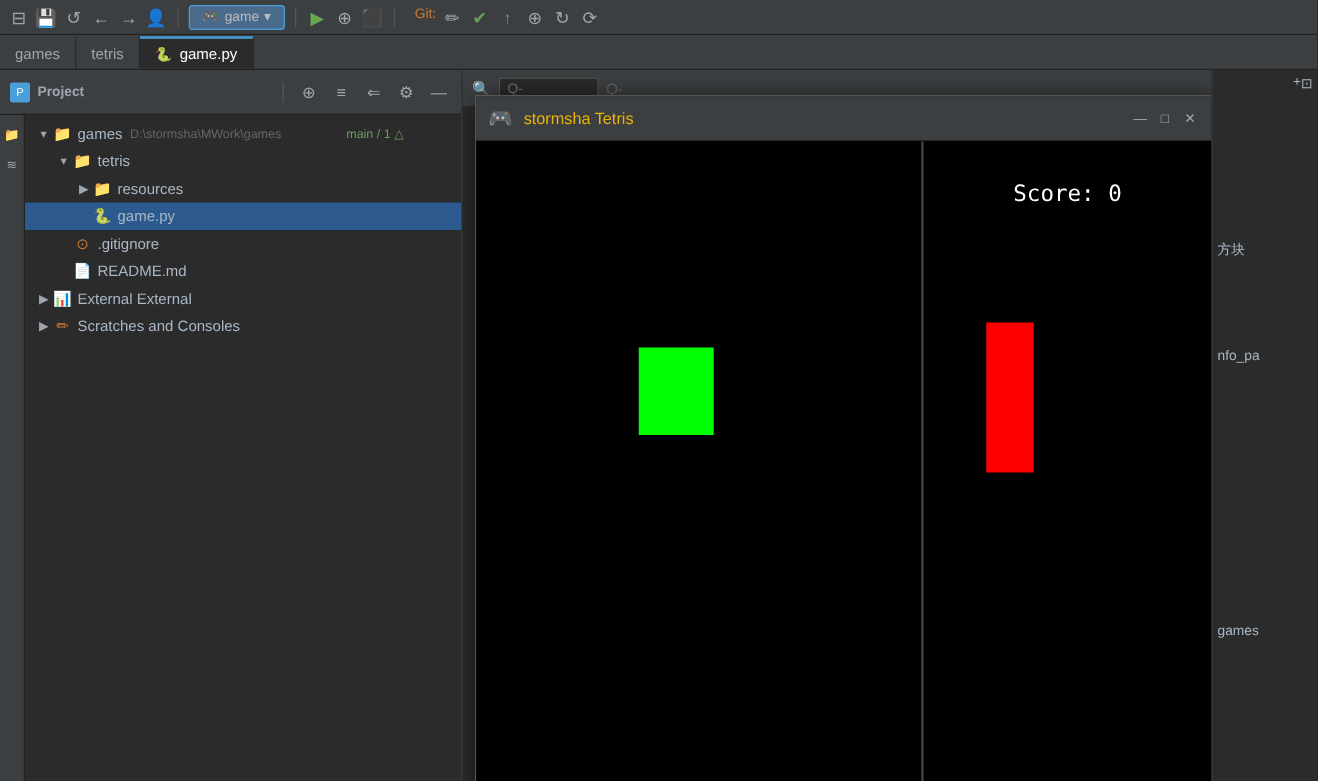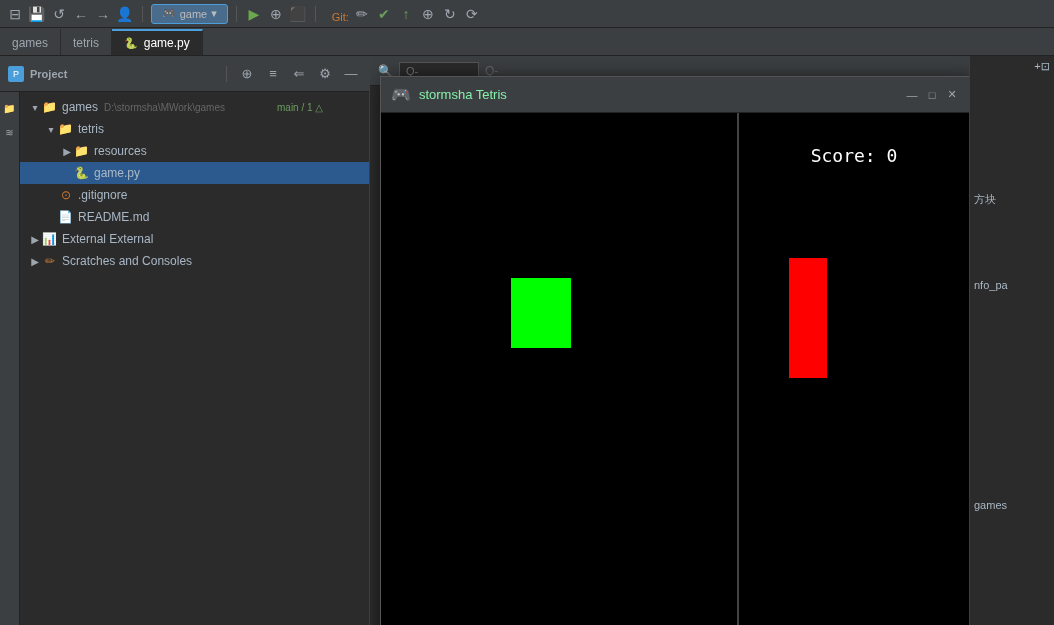--- a/index.html
+++ b/index.html
@@ -6,21 +6,21 @@
     body { width: 1054px; height: 625px; overflow: hidden; background: #2b2b2b; font-family: 'Segoe UI', Arial, sans-serif; font-size: 12px; color: #a9b7c6; display: flex; flex-direction: column; }
 
     
     .top-bar { height: 28px; background: #3c3f41; display: flex; align-items: center; border-bottom: 1px solid #222; flex-shrink: 0; }
     .top-bar-icons { display: flex; align-items: center; gap: 4px; padding: 0 6px; }
     .top-bar-icon { width: 18px; height: 18px; display: flex; align-items: center; justify-content: center; color: #9da6af; font-size: 14px; cursor: pointer; }
     .top-bar-divider { width: 1px; height: 16px; background: #555; margin: 0 4px; }
     .top-bar-btn { height: 20px; padding: 0 10px; background: #4c5052; border: 1px solid #5a5d5f; border-radius: 3px; color: #bbb; font-size: 11px; cursor: pointer; display: flex; align-items: center; gap: 4px; }
     .top-bar-btn.active { background: #4a6c8c; border-color: #4a9eda; }
     .run-btn { color: #6aa84f; font-size: 14px; }
-    .git-area { display: flex; align-items: flex-end; gap: 4px; margin-left: 8px; }
+    .git-area { display: flex; align-items: flex-start; gap: 4px; margin-left: 8px; }
     .git-icon { color: #cc7832; font-size: 11px; }
 
     
     .tabs-row { height: 28px; background: #3c3f41; display: flex; align-items: flex-end; border-bottom: 1px solid #222; flex-shrink: 0; }
     .tab { height: 26px; padding: 0 12px; display: flex; align-items: center; gap: 6px; cursor: pointer; font-size: 12px; color: #9da6af; border-right: 1px solid #2b2b2b; border-top: 1px solid transparent; }
     .tab.active { background: #2b2b2b; color: #ffffff; border-top: 2px solid #4a9eda; }
     .tab-icon { font-size: 11px; }
     .tab-icon.py { color: #4a9eda; }
 
     
@@ -68,21 +68,21 @@
     .code-content { flex: 1; background: #2b2b2b; overflow: hidden; }
 
     
     .editor-search { height: 30px; background: #3c3f41; border-bottom: 1px solid #222; display: flex; align-items: center; padding: 0 8px; gap: 6px; flex-shrink: 0; }
     .editor-search input { background: #2b2b2b; border: 1px solid #555; color: #a9b7c6; padding: 2px 6px; font-size: 11px; width: 120px; }
 
     
     .tetris-window { position: absolute; top: 20px; left: 10px; width: 590px; height: 565px; background: #1a1a1a; border: 1px solid #555; box-shadow: 4px 4px 20px rgba(0,0,0,0.8); display: flex; flex-direction: column; z-index: 10; }
     .tetris-titlebar { height: 36px; background: #3c3f41; display: flex; align-items: center; padding: 0 10px; border-bottom: 1px solid #222; flex-shrink: 0; }
     .tetris-title-icon { font-size: 16px; margin-right: 8px; }
-    .tetris-title-text { flex: 1; color: #86efac; font-size: 13px; }
+    .tetris-title-text { flex: 1; color: #eab308; font-size: 13px; }
     .tetris-title-buttons { display: flex; gap: 6px; }
     .tetris-btn { width: 14px; height: 14px; display: flex; align-items: center; justify-content: center; font-size: 11px; color: #9da6af; cursor: pointer; }
     .tetris-content { flex: 1; display: flex; background: #000; overflow: hidden; }
     .tetris-left { flex: 1; background: #000; position: relative; border-right: 2px solid #444; }
     .tetris-right { width: 230px; background: #000; position: relative; }
 
     
     .green-block { position: absolute; left: 130px; top: 165px; width: 60px; height: 70px; background: #00ff00; }
     
     .red-block { position: absolute; left: 50px; top: 145px; width: 38px; height: 120px; background: #ff0000; }

